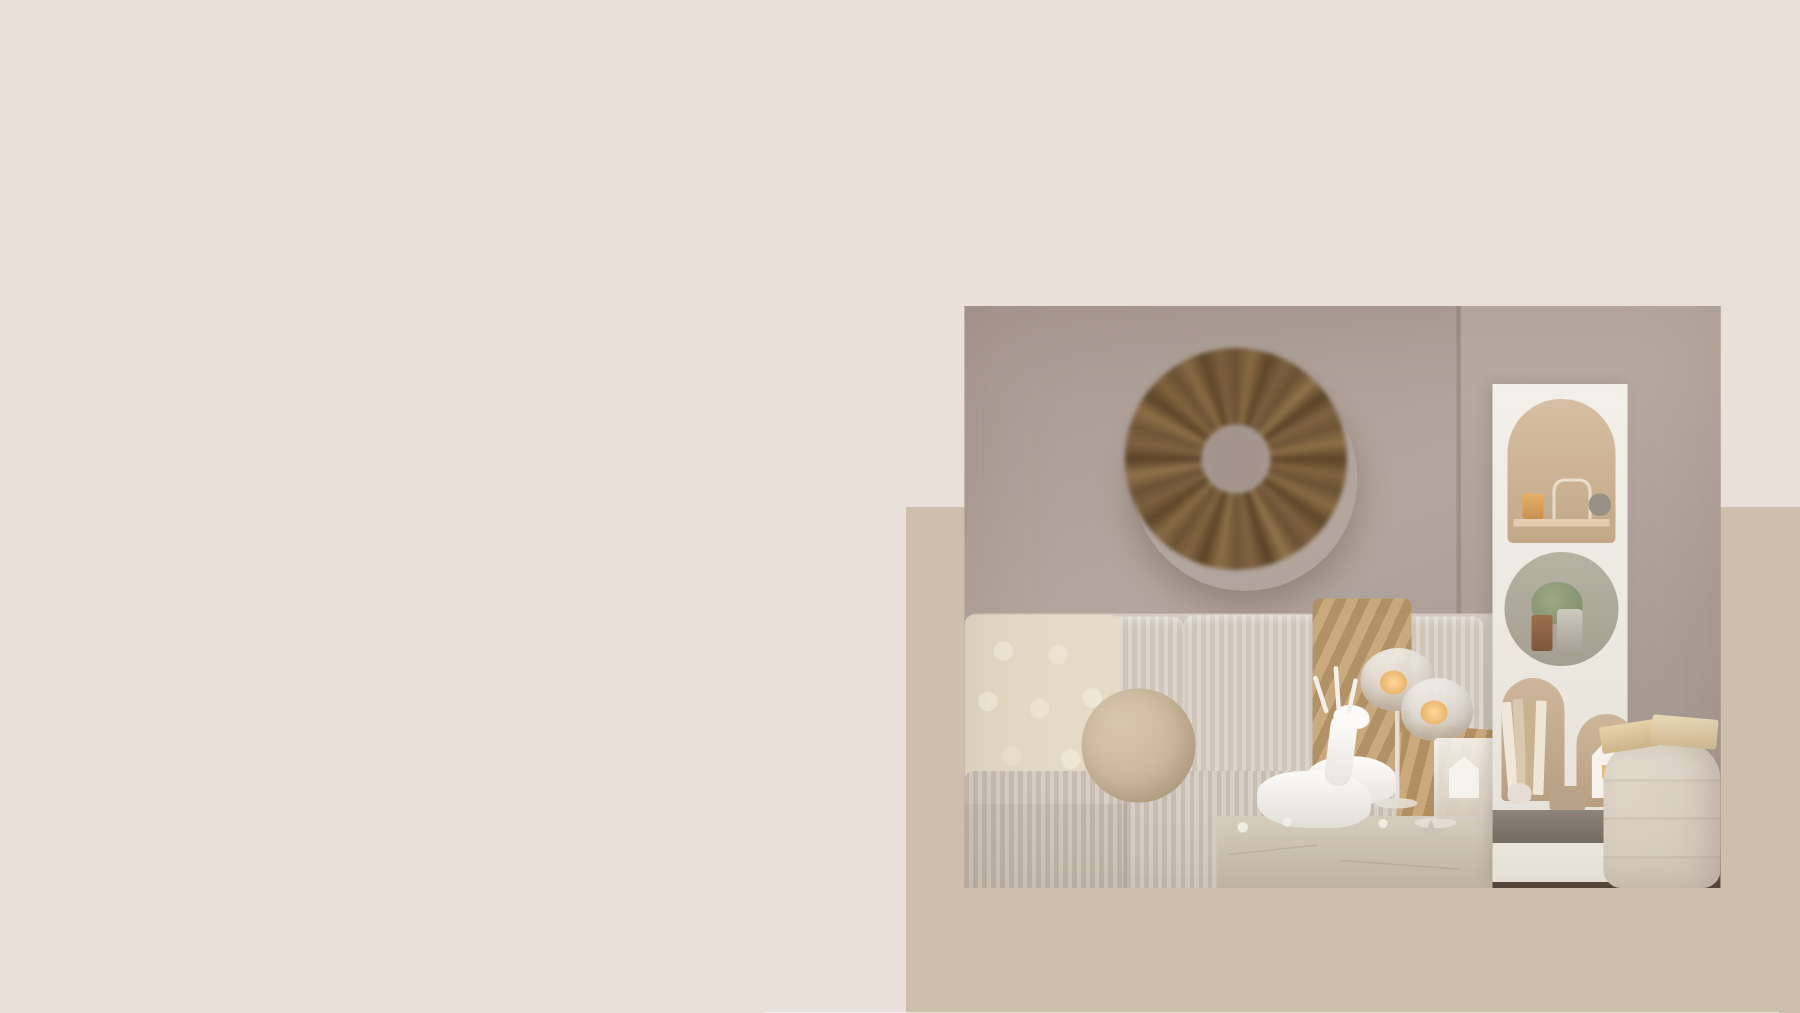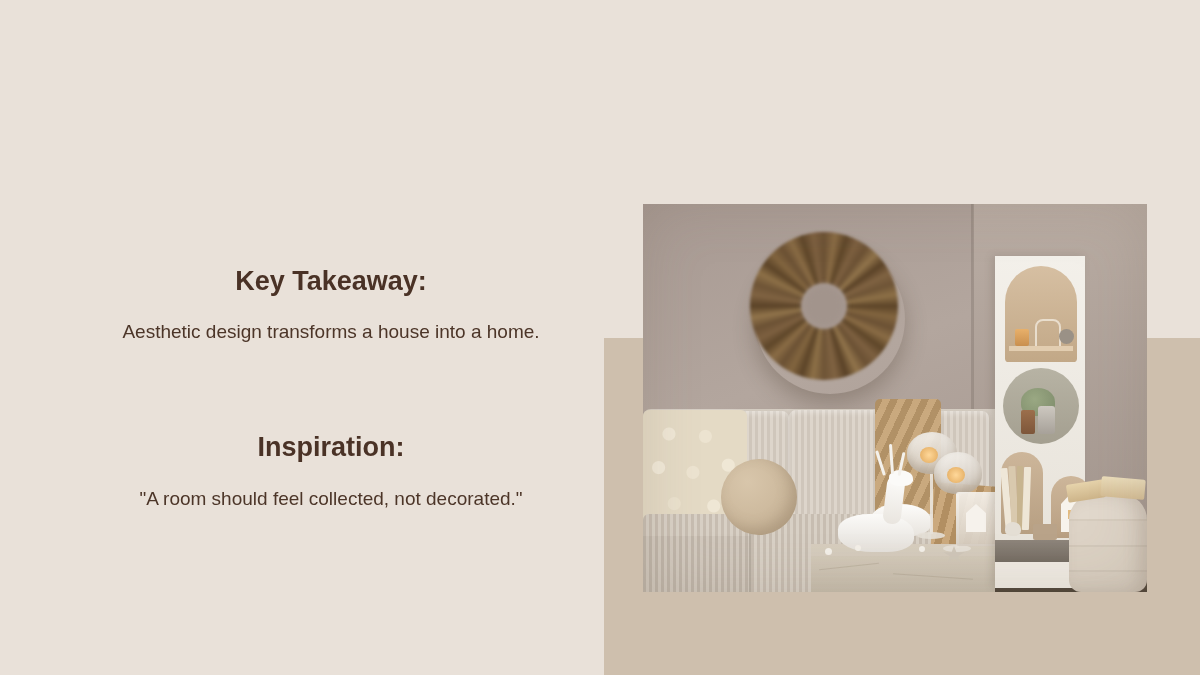--- a/index.html
+++ b/index.html
@@ -309,29 +309,21 @@
 </head>
 <body>
 
 <div id="slide">
 
   <div id="tan-block"></div>
 
 
   <div id="text-column">
 
-    <div>
-      <p id="takeaway-heading" class="block-heading">Key Takeaway:</p>
-      <p class="block-body">Aesthetic design transforms a house into a home.</p>
-    </div>
-
-    <div id="inspiration-block">
-      <p id="inspiration-heading" class="block-heading">Inspiration:</p>
-      <p class="block-body">"A room should feel collected, not decorated."</p>
-    </div>
+
 
   </div>
 
   <div id="photo-frame">
     <div id="photo">
 
       <div class="l wall"></div>
       <div class="l wall-right"></div>
       <div class="l wall-corner"></div>
 

